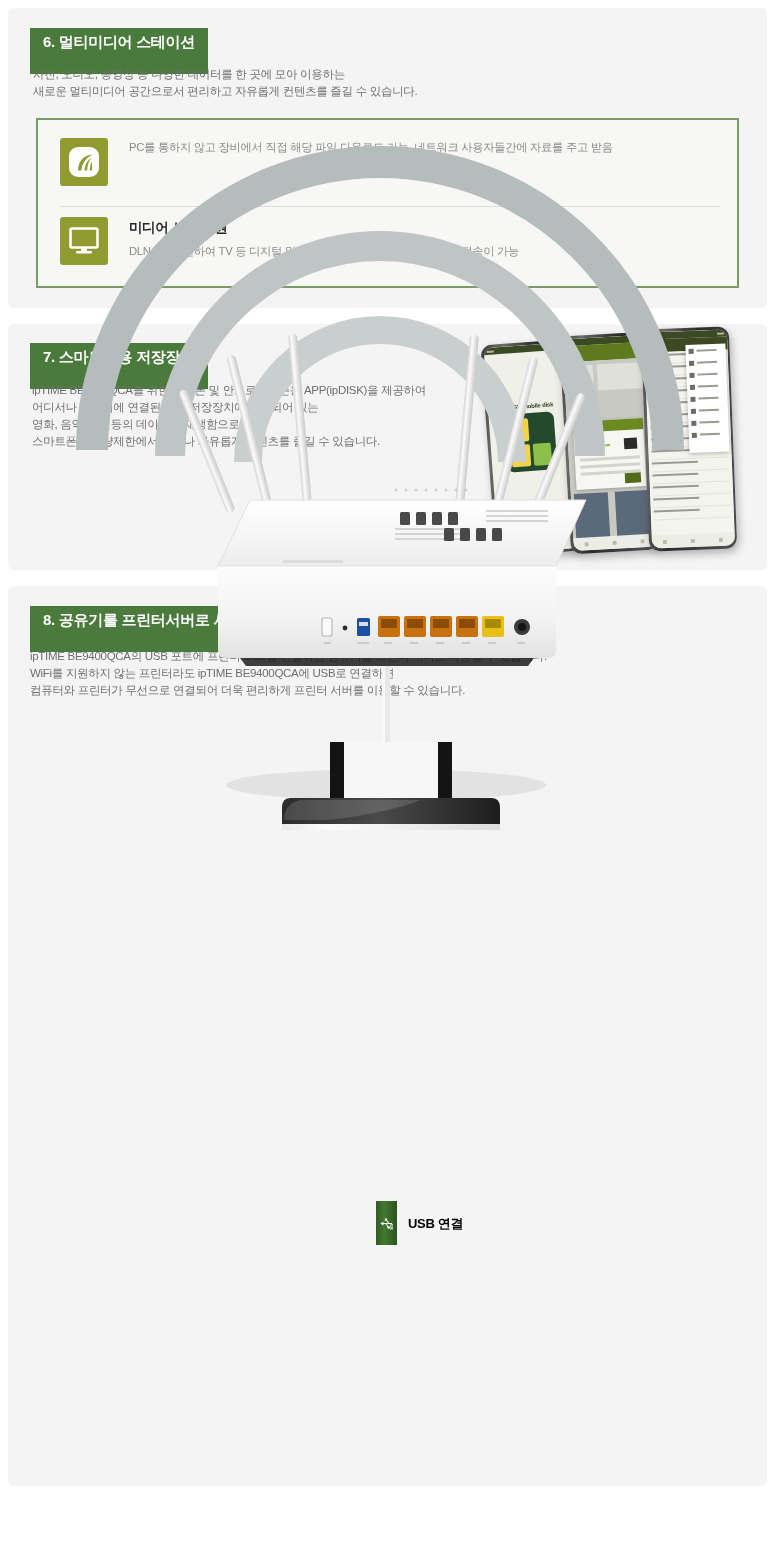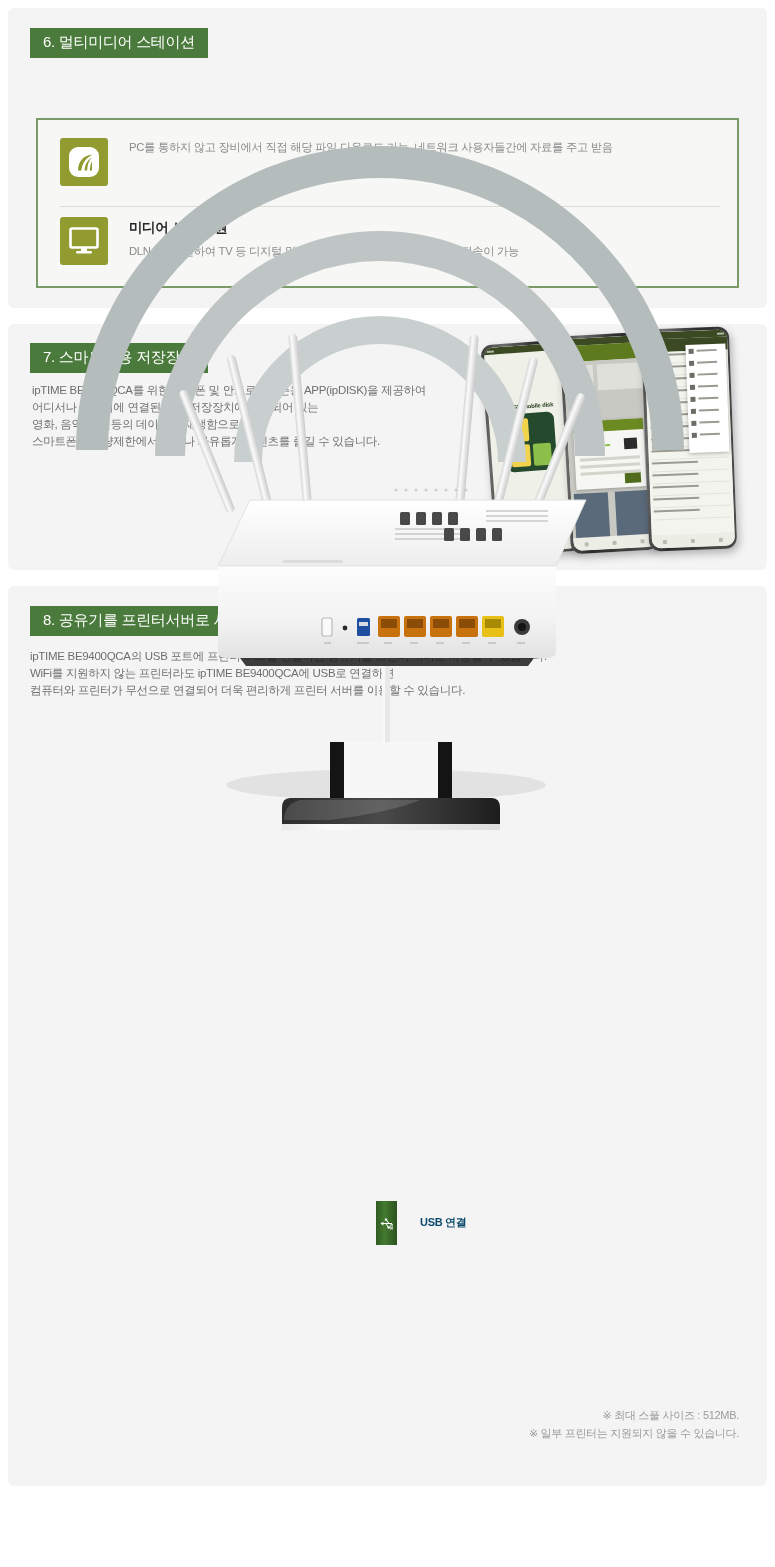--- a/index.html
+++ b/index.html
@@ -23,23 +23,23 @@
     width: 759px;
     background: #f4f4f4;
     border-radius: 6px;
     box-sizing: border-box;
   }
   .sec-badge {
     display: inline-block;
     background: #4b7b3c;
     color: #ffffff;
     font-size: 15px;
-    font-weight: normal;
+    font-weight: bold;
     letter-spacing: -0.3px;
-    padding: 5px 13px 6px 13px;
+    padding: 5px 13px 22px 13px;
     white-space: nowrap;
   }
   .sec-desc {
     color: #6e6e6e;
     font-size: 11.5px;
     line-height: 17px;
     letter-spacing: -0.3px;
     white-space: pre-line;
   }
 
@@ -222,43 +222,46 @@
   
   #diagram {
     position: absolute;
     left: 0; top: 130px;
     width: 759px; height: 700px;
   }
 
   .usb-label {
     position: absolute;
     left: 408px; top: 1215px;
-    color: #0c4a6e;
-    font-size: 11px;
+    color: #000000;
+    font-size: 13px;
     font-weight: bold;
     letter-spacing: -0.3px;
-    margin-left: 12px;
   }
   .usb-plug {
     position: absolute;
     left: 376px; top: 1201px;
     width: 21px; height: 44px;
     background: linear-gradient(90deg,#2f5a22 0%,#437a30 40%,#2c5220 100%);
     display: flex; align-items: center; justify-content: center;
   }
   .usb-plug svg { transform: rotate(-90deg); }
 </style>
 </head>
 <body>
 
 <div id="page">
 
   <div class="section" id="sec6">
     <div class="badge-wrap">
       <span class="sec-badge">6. 멀티미디어 스테이션</span>
+    </div>
+    <div class="desc-wrap">
+      <div class="sec-desc">사진, 오디오, 동영상 등 다양한 데이터를 한 곳에 모아 이용하는
+새로운 멀티미디어 공간으로서 편리하고 자유롭게 컨텐츠를 즐길 수 있습니다.</div>
     </div>
 
     <div class="feature-box">
 
       <div class="feature-row r1">
         <div class="feat-icon">
           <svg width="34" height="34" viewBox="0 0 34 34" aria-hidden="true">
             <rect x="2" y="2" width="30" height="30" rx="9" fill="#ffffff"></rect>
             <path d="M11 25.5 C11 16 17 10 25.5 9.4 C19.8 12.4 15.4 17.6 14.6 25.5 Z" fill="#929b30"></path>
             <path d="M14.6 25.5 C15 18.6 18.6 13.6 24.4 11.2 C19.8 14.8 17.6 19.8 17.6 25.5 Z" fill="#ffffff"></path>
@@ -462,24 +465,20 @@
   <div class="section" id="sec8">
     <div class="badge-wrap">
       <span class="sec-badge">8. 공유기를 프린터서버로 사용</span>
     </div>
     <div class="desc-wrap">
       <div class="sec-desc">ipTIME BE9400QCA의 USB 포트에 프린터 USB를 연결하면 공유기를 프린터 서버로 사용할 수 있습니다.
 WiFi를 지원하지 않는 프린터라도 ipTIME BE9400QCA에 USB로 연결하면
 컴퓨터와 프린터가 무선으로 연결되어 더욱 편리하게 프린터 서버를 이용할 수 있습니다.</div>
     </div>
 
-    <div class="notes">
-      <div>※ 최대 스풀 사이즈 : 512MB.</div>
-      <div>※ 일부 프린터는 지원되지 않을 수 있습니다.</div>
-    </div>
   </div>
 
   <svg id="diagram" viewBox="0 0 759 700">
     <defs>
       <linearGradient id="antG" x1="0" y1="0" x2="1" y2="0">
         <stop offset="0%" stop-color="#d6d6d6"></stop>
         <stop offset="35%" stop-color="#fbfbfb"></stop>
         <stop offset="100%" stop-color="#c9c9c9"></stop>
       </linearGradient>
       <linearGradient id="topG" x1="0" y1="0" x2="0" y2="1">

